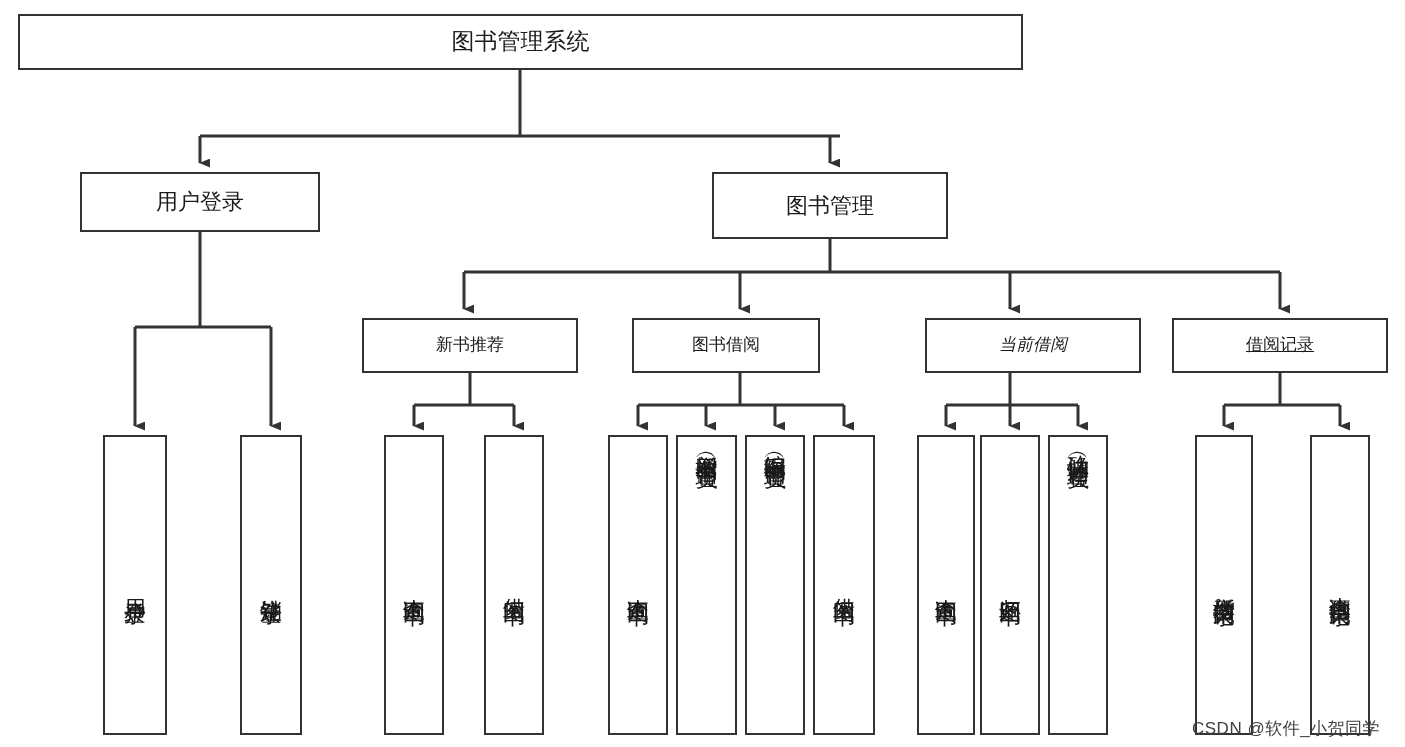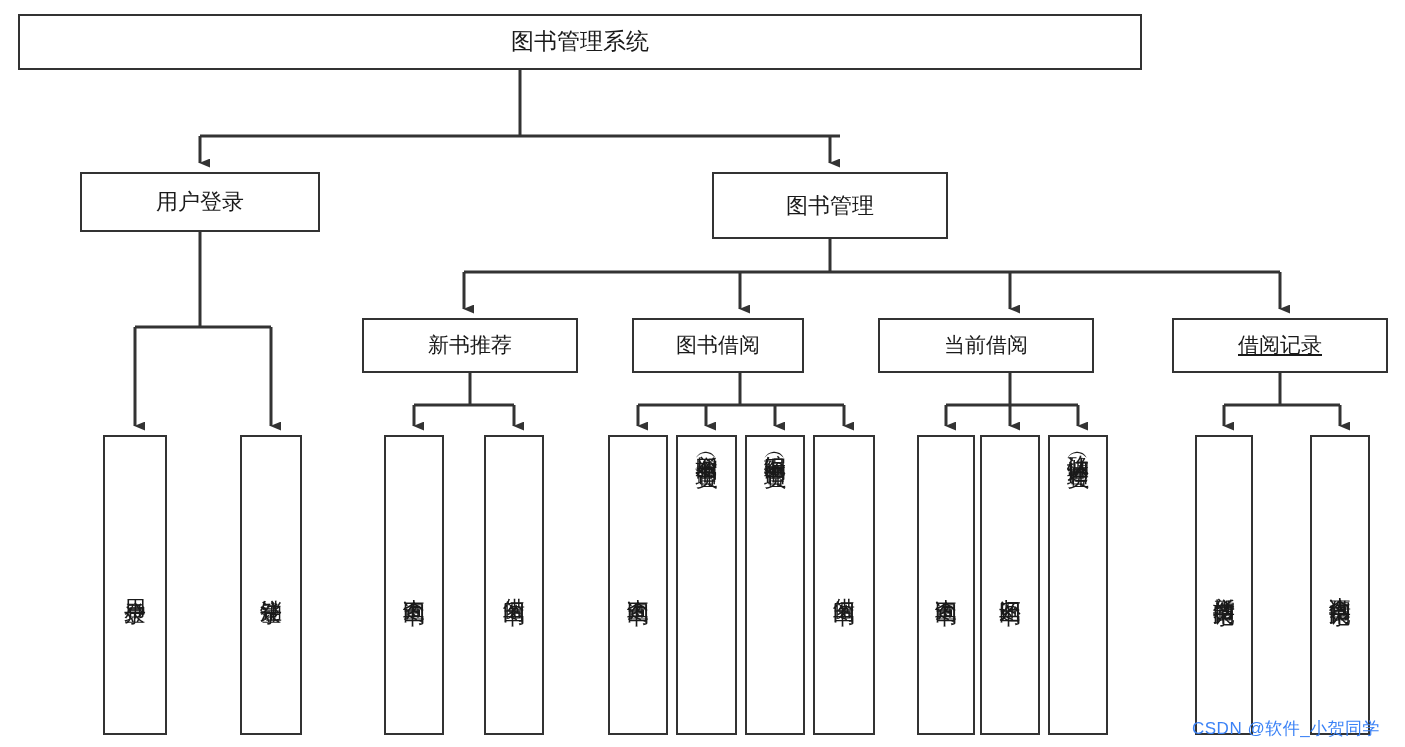--- a/index.html
+++ b/index.html
@@ -37,39 +37,39 @@
     color: #1a1a1a;
   }
   .node .node-label {
     display: block;
     text-align: center;
     line-height: 1.18;
     color: #1a1a1a;
   }
   .node-root .node-label { font-size: 23px; }
   .node-l1 .node-label { font-size: 22px; }
-  .node-l2 .node-label { font-size: 21px; }
+  .node-l2 .node-label { font-size: 17px; }
   .node-leaf {
     align-items: flex-start;
     justify-content: center;
     padding-top: 0px;
   }
   .node-leaf .node-label {
     writing-mode: vertical-rl;
     text-orientation: upright;
     font-size: 22px;
     letter-spacing: 2px;
     line-height: 1;
     white-space: nowrap;
   }
   .node-leaf.align-mid { align-items: center; }
   .node-leaf.align-top { align-items: flex-start; }
   .watermark {
     position: absolute;
-    color: #3b82f6;
+    color: #404040;
     font-size: 17px;
     white-space: nowrap;
     letter-spacing: 0.5px;
   }
 </style>
 </head>
 <body>
 
 <div id="diagram-root">
 
@@ -116,38 +116,38 @@
       <path d="M1010,405 L1010,426" marker-end="url(#arrowhead)"></path>
       <path d="M1078,405 L1078,426" marker-end="url(#arrowhead)"></path>
 
       <path d="M1280,373 L1280,405"></path>
       <path d="M1224,405 L1340,405"></path>
       <path d="M1224,405 L1224,426" marker-end="url(#arrowhead)"></path>
       <path d="M1340,405 L1340,426" marker-end="url(#arrowhead)"></path>
     </g>
   </svg>
 
-  <div class="node node-root" style="left:18px; top:14px; width:1124px; height:56px;">
+  <div class="node node-root" style="left:18px; top:14px; width:1005px; height:56px;">
     <span class="node-label">图书管理系统</span>
   </div>
 
   <div class="node node-l1" style="left:80px; top:172px; width:240px; height:60px;">
     <span class="node-label">用户登录</span>
   </div>
   <div class="node node-l1" style="left:712px; top:172px; width:236px; height:67px;">
     <span class="node-label">图书管理</span>
   </div>
 
   <div class="node node-l2" style="left:362px; top:318px; width:216px; height:55px;">
     <span class="node-label">新书推荐</span>
   </div>
-  <div class="node node-l2" style="left:632px; top:318px; width:172px; height:55px;">
+  <div class="node node-l2" style="left:632px; top:318px; width:188px; height:55px;">
     <span class="node-label">图书借阅</span>
   </div>
-  <div class="node node-l2" style="left:878px; top:318px; width:216px; height:55px;">
+  <div class="node node-l2" style="left:925px; top:318px; width:216px; height:55px;font-style:italic;">
     <span class="node-label">当前借阅</span>
   </div>
   <div class="node node-l2" style="left:1172px; top:318px; width:216px; height:55px;text-decoration:underline;">
     <span class="node-label">借阅记录</span>
   </div>
 
   <div class="node node-leaf align-mid" style="left:103px; top:435px; width:64px; height:300px;">
     <span class="node-label">用户登录</span>
   </div>
   <div class="node node-leaf align-mid" style="left:240px; top:435px; width:62px; height:300px;">

